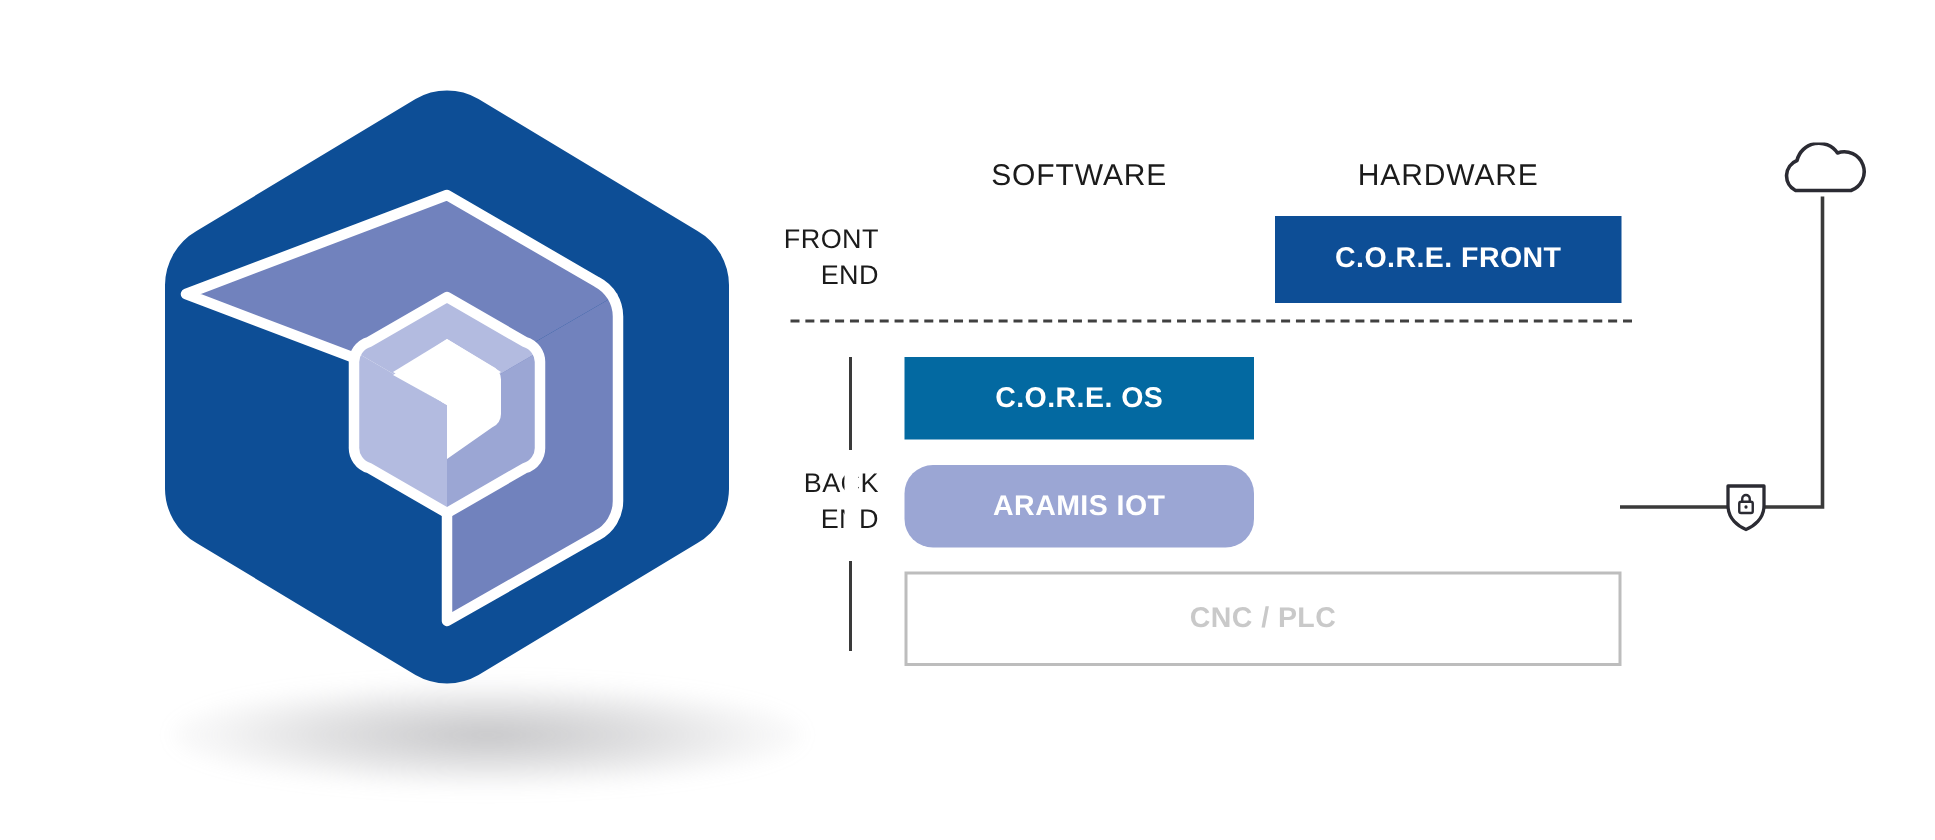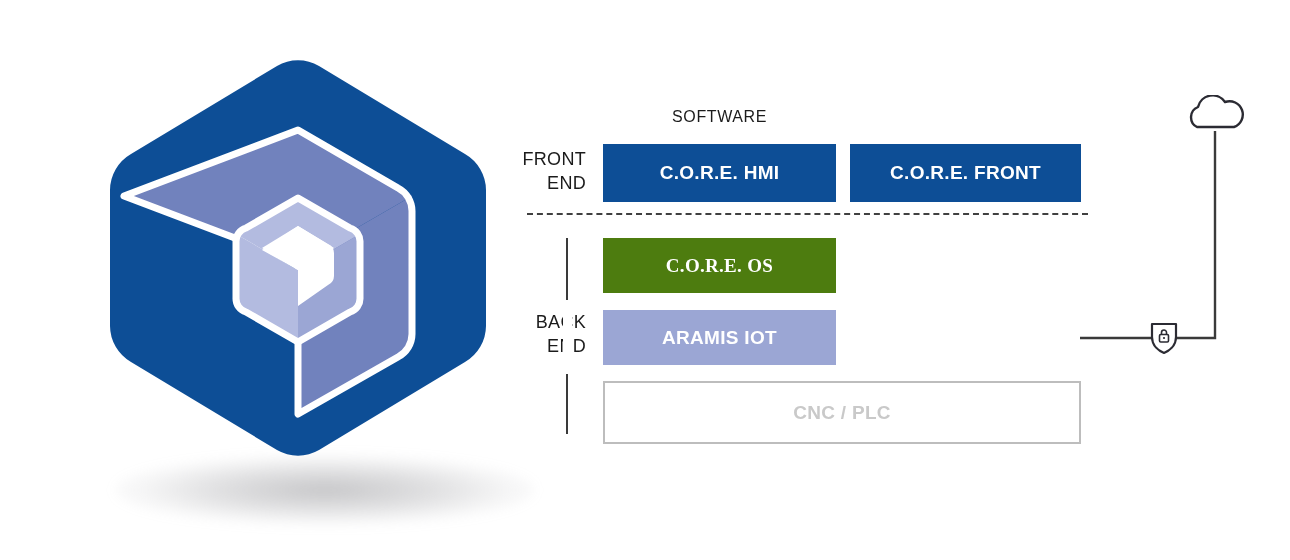--- a/index.html
+++ b/index.html
@@ -52,21 +52,21 @@
     width: 1290px;
     height: 560px;
   }
 
   .col-header {
     position: absolute;
     top: 105px;
     height: 24px;
     line-height: 24px;
     text-align: center;
-    font-size: 16px;
+    font-size: 20px;
     letter-spacing: 0.6px;
     color: #1b1b1b;
     font-family: "Liberation Sans", sans-serif;
     font-weight: 400;
   }
   #hdr-software { left: 603px; width: 233px; }
   #hdr-hardware { left: 850px; width: 231px; }
 
   .side-label {
     position: absolute;
@@ -85,38 +85,38 @@
     display: flex;
     align-items: center;
     justify-content: center;
     color: #ffffff;
     font-weight: bold;
     font-size: 19px;
     letter-spacing: 0.3px;
     box-sizing: border-box;
   }
   .box.dark   { background: #0d4e96; }
-  .box.mid    { background: #4d7c0f; font-family: Liberation Serif, serif; }
+  .box.mid    { background: #0369a1; }
   .box.light  { background: #9ba6d4; }
   .box.empty  {
     background: #ffffff;
     border: 2px solid #bdbdbd;
     color: #c9c9c9;
     font-weight: bold;
   }
 
   
   .col-a { left: 603px; width: 233px; }
   .col-b { left: 850px; width: 231px; }
   .col-full { left: 603px; width: 478px; }
 
   
   .row-1 { top: 144px;  height: 58px; }
   .row-2 { top: 238px;  height: 55px; }
-  .row-3 { top: 310px;  height: 55px; }
+  .row-3 { top: 310px;  height: 55px; border-radius: 19px; }
   .row-4 { top: 381px;  height: 63px; }
 
   #divider-dashed {
     position: absolute;
     left: 527px;
     top: 213px;
     width: 561px;
     height: 0;
     border-top: 2px dashed #404040;
   }
@@ -228,35 +228,35 @@
                L180 192 Z" fill="#ffffff"></path>
 
       <path d="M216 168 L252 190 L216 212 L180 190 Z" fill="#ffffff"></path>
     </g>
   </svg>
 </div>
 
 <div id="diagram">
 
   <div class="col-header" id="hdr-software">SOFTWARE</div>
+  <div class="col-header" id="hdr-hardware">HARDWARE</div>
 
   <div class="side-label" id="label-front">
     <div>FRONT</div>
     <div>END</div>
   </div>
 
   <div class="side-label" id="label-back">
     <div>BACK</div>
     <div>END</div>
   </div>
 
   <div id="backend-bracket"></div>
   <div id="backend-bracket-gap"></div>
 
-  <div class="box dark col-a row-1">C.O.R.E. HMI</div>
   <div class="box dark col-b row-1">C.O.R.E. FRONT</div>
 
   <div id="divider-dashed"></div>
 
   <div class="box mid col-a row-2">C.O.R.E. OS</div>
 
   <div class="box light col-a row-3">ARAMIS IOT</div>
 
   <div class="box empty col-full row-4">CNC / PLC</div>
 

